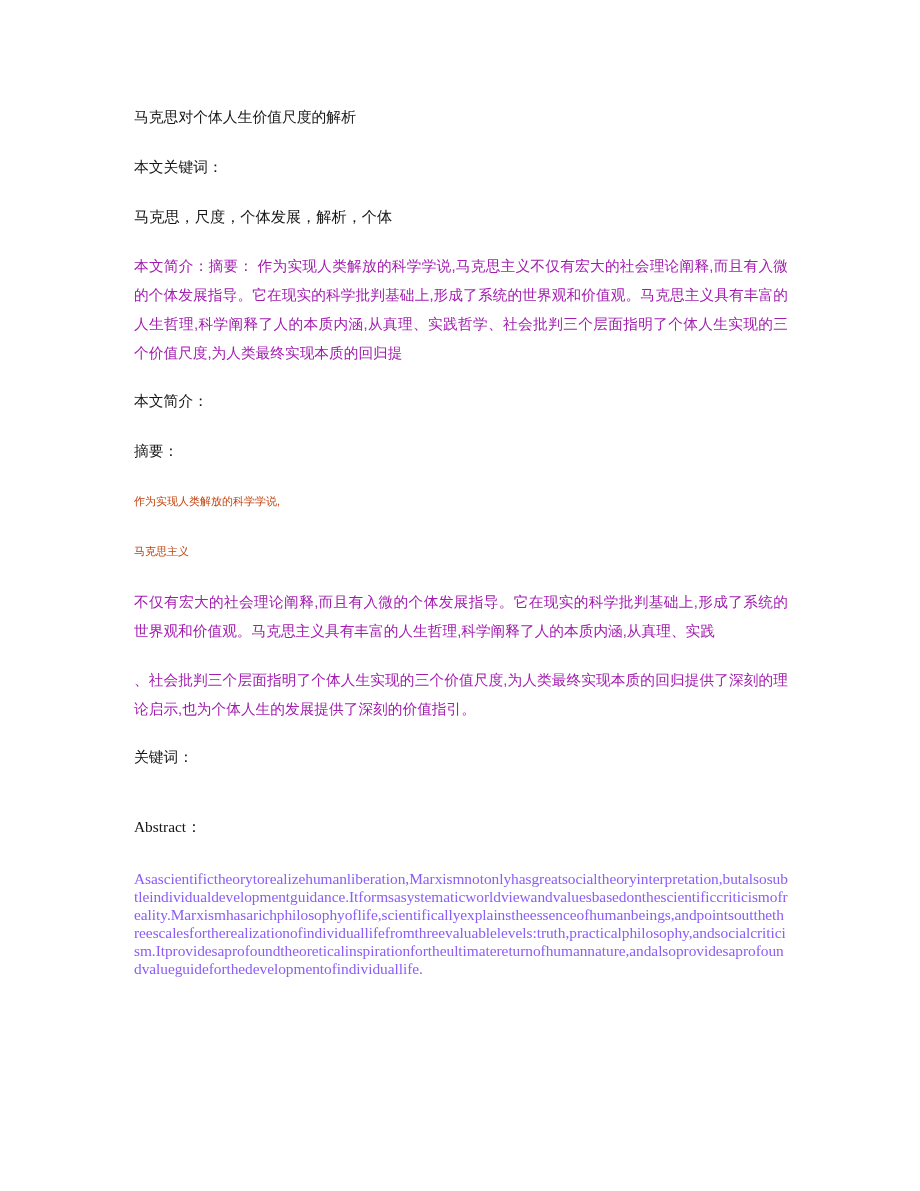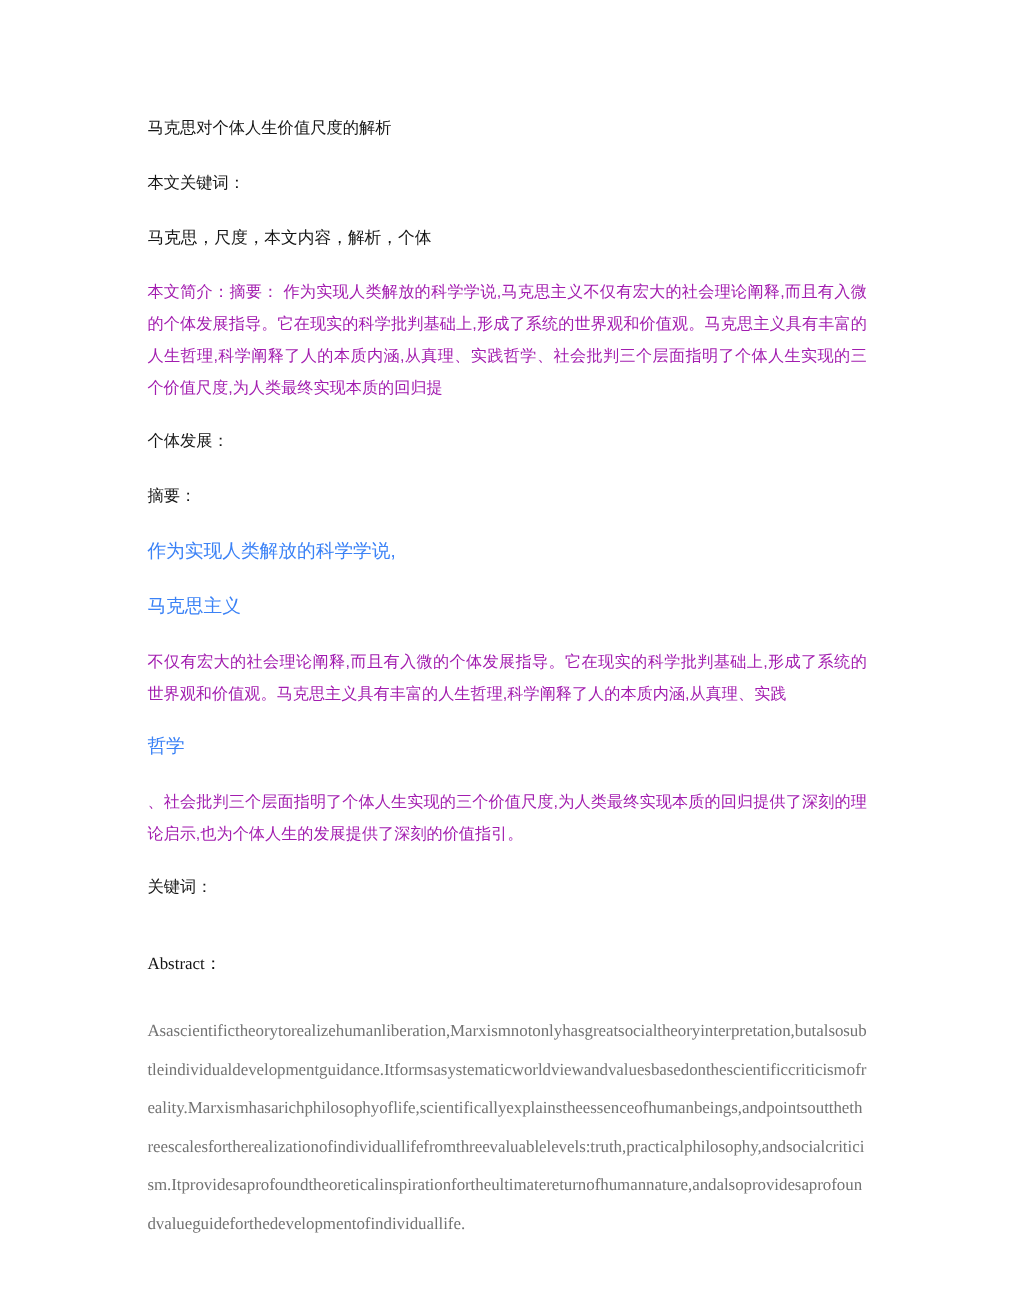--- a/index.html
+++ b/index.html
@@ -58,76 +58,75 @@
   .block-para {
     font-size: 14.7px;
     line-height: 29px;
     margin-bottom: 20px;
     color: #a21caf;
     text-align: justify;
     word-break: break-all;
   }
 
   .short-line {
-    font-size: 17px;
+    font-size: 11px;
     line-height: 26px;
     margin-bottom: 24px;
-    color: #3b82f6;
+    color: #c2410c;
     white-space: nowrap;
   }
 
   
   .en-region {
     margin-top: 44px;
     font-family: Liberation Serif, serif;
   }
 
   .en-head {
     font-size: 15.4px;
     line-height: 26px;
     margin-bottom: 30px;
     color: #141414;
     white-space: nowrap;
   }
 
   .en-para {
     font-size: 15.4px;
-    line-height: 35px;
-    color: #737373;
+    line-height: 18px;
+    color: #8b5cf6;
     text-align: justify;
     word-break: break-all;
     letter-spacing: -0.05px;
     margin-bottom: 30px;
   }
 </style>
 </head>
 <body>
 
 <div class="page">
   <div class="doc-body">
 
     <div class="title-line">马克思对个体人生价值尺度的解析</div>
 
     <div class="label-line">本文关键词：</div>
 
-    <div class="kw-line">马克思，尺度，本文内容，解析，个体</div>
+    <div class="kw-line">马克思，尺度，个体发展，解析，个体</div>
 
     <div class="block-para">本文简介：摘要： 作为实现人类解放的科学学说,马克思主义不仅有宏大的社会理论阐释,而且有入微的个体发展指导。它在现实的科学批判基础上,形成了系统的世界观和价值观。马克思主义具有丰富的人生哲理,科学阐释了人的本质内涵,从真理、实践哲学、社会批判三个层面指明了个体人生实现的三个价值尺度,为人类最终实现本质的回归提</div>
 
-    <div class="label-line">个体发展：</div>
+    <div class="label-line">本文简介：</div>
 
     <div class="label-line">摘要：</div>
 
     <div class="short-line">作为实现人类解放的科学学说,</div>
 
     <div class="short-line">马克思主义</div>
 
     <div class="block-para">不仅有宏大的社会理论阐释,而且有入微的个体发展指导。它在现实的科学批判基础上,形成了系统的世界观和价值观。马克思主义具有丰富的人生哲理,科学阐释了人的本质内涵,从真理、实践</div>
 
-    <div class="short-line">哲学</div>
 
     <div class="block-para">、社会批判三个层面指明了个体人生实现的三个价值尺度,为人类最终实现本质的回归提供了深刻的理论启示,也为个体人生的发展提供了深刻的价值指引。</div>
 
     <div class="label-line">关键词：</div>
 
 
     <div class="en-region">
 
       <div class="en-head">Abstract：</div>
 

